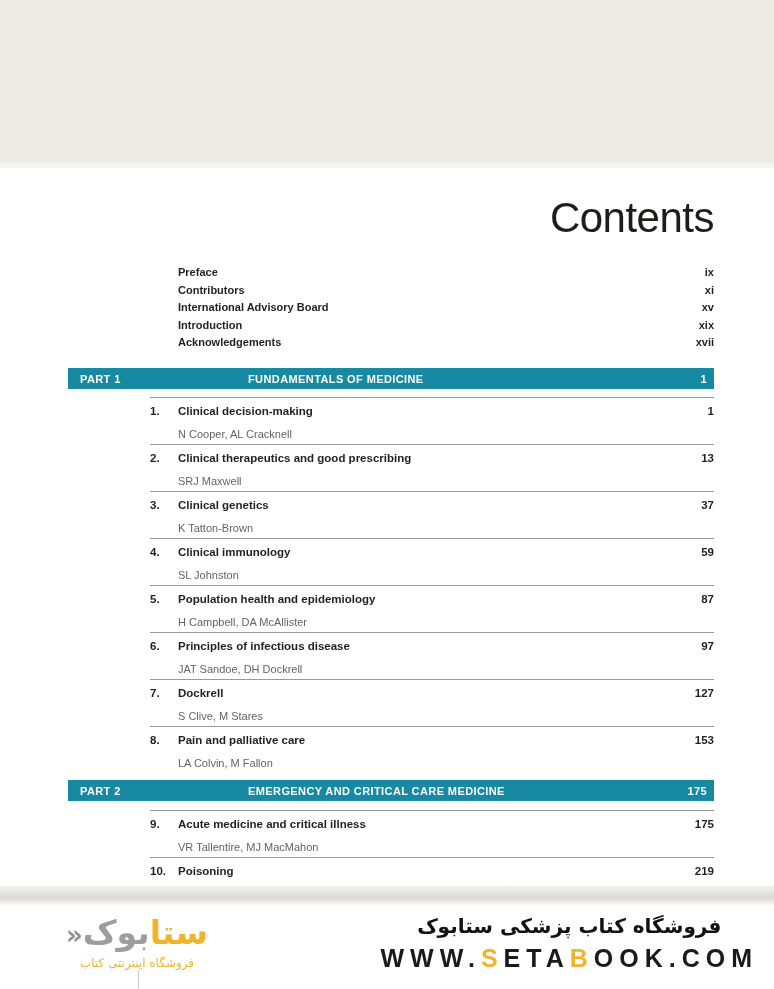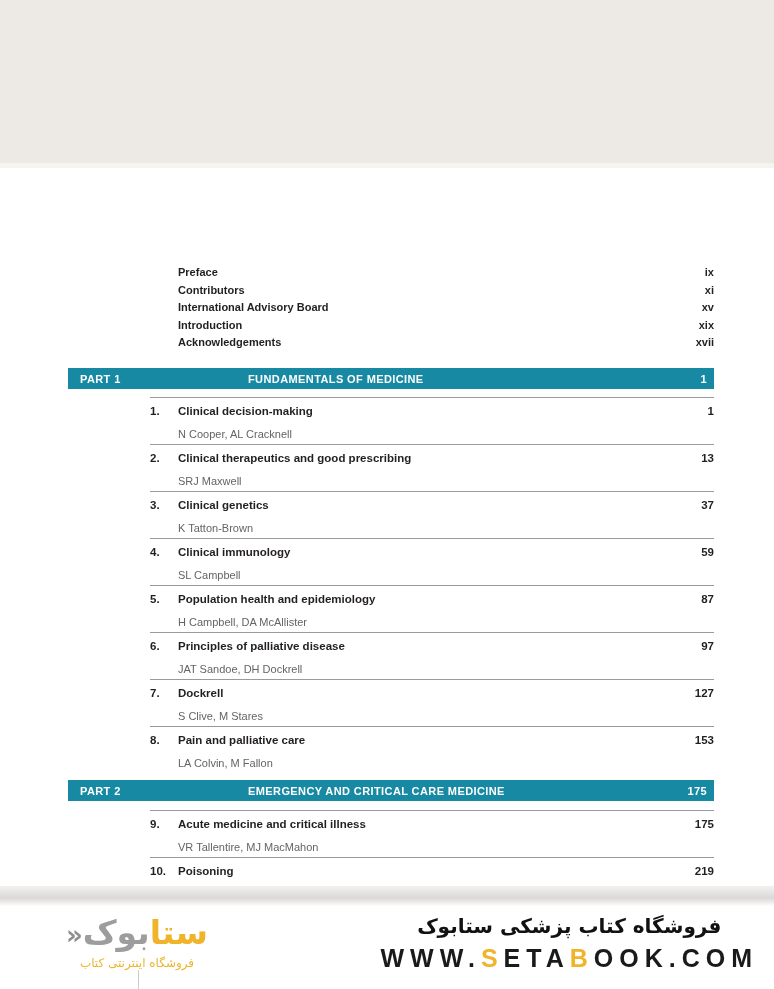--- a/index.html
+++ b/index.html
@@ -61,20 +61,21 @@
   .website .gold{color:#f0b42b;}
 </style>
 </head>
 <body>
 
 <div class="canvas">
 
   <div class="top-band"></div>
   <div class="top-band-edge"></div>
 
+  <h1 class="contents-title">Contents</h1>
 
   <div class="front-matter">
     <div class="fm-row">
       <span>Preface</span>
       <span>ix</span>
     </div>
     <div class="fm-row">
       <span>Contributors</span>
       <span>xi</span>
     </div>
@@ -124,34 +125,34 @@
           <span class="ch-page">37</span>
         </div>
         <div class="ch-authors">K Tatton-Brown</div>
       </div>
       <div class="chapter">
         <div class="ch-line">
           <span class="ch-num">4.</span>
           <span class="ch-title">Clinical immunology</span>
           <span class="ch-page">59</span>
         </div>
-        <div class="ch-authors">SL Campbell</div>
+        <div class="ch-authors">SL Johnston</div>
       </div>
       <div class="chapter">
         <div class="ch-line">
           <span class="ch-num">5.</span>
           <span class="ch-title">Population health and epidemiology</span>
           <span class="ch-page">87</span>
         </div>
         <div class="ch-authors">H Campbell, DA McAllister</div>
       </div>
       <div class="chapter">
         <div class="ch-line">
           <span class="ch-num">6.</span>
-          <span class="ch-title">Principles of palliative disease</span>
+          <span class="ch-title">Principles of infectious disease</span>
           <span class="ch-page">97</span>
         </div>
         <div class="ch-authors">JAT Sandoe, DH Dockrell</div>
       </div>
       <div class="chapter">
         <div class="ch-line">
           <span class="ch-num">7.</span>
           <span class="ch-title">Dockrell</span>
           <span class="ch-page">127</span>
         </div>

